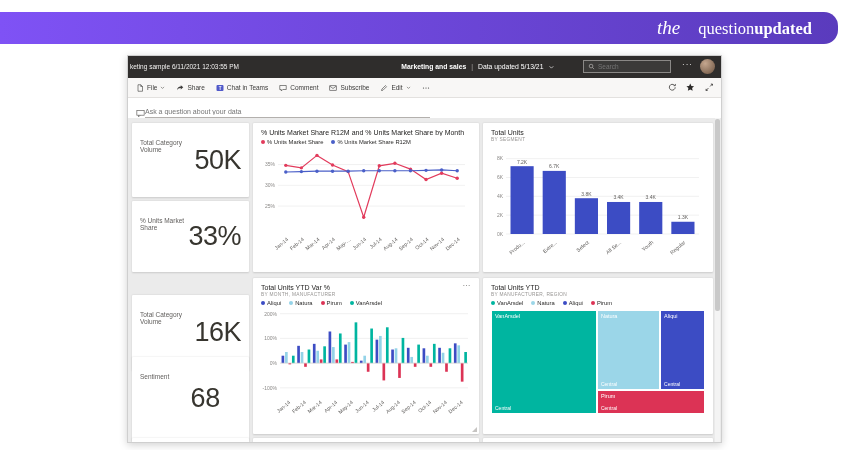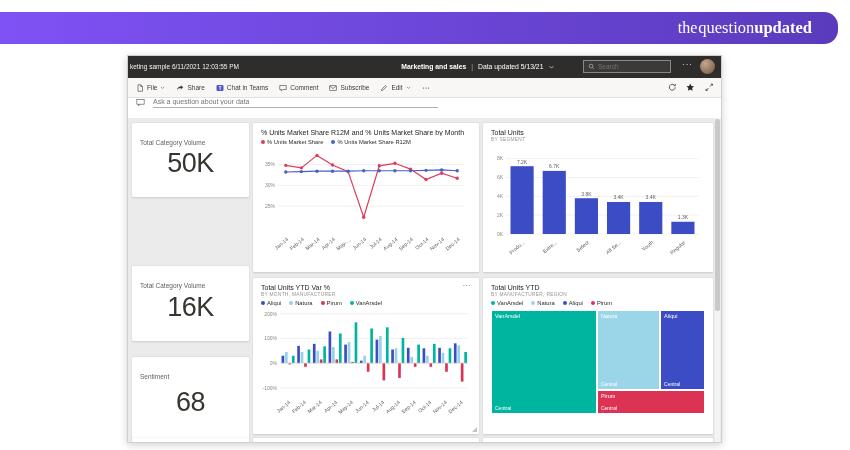--- a/index.html
+++ b/index.html
@@ -3,21 +3,21 @@
 <meta charset="utf-8">
 <style>
   html,body{margin:0;padding:0}
   body{width:850px;height:450px;background:#fff;font-family:"Liberation Sans",sans-serif;overflow:hidden;position:relative}
 
   
   .brand-band{position:absolute;left:0;top:12px;width:838px;height:32px;border-radius:0 14px 14px 0;
     background:linear-gradient(90deg,#7f52f5,#5a3bbd)}
   .logo{position:absolute;right:26px;top:50%;transform:translateY(-52%);color:#fff;
     font-family:"Liberation Serif",serif;font-size:16.5px;white-space:nowrap}
-  .lg-the{font-size:16px;margin-right:1px}
+  .lg-the{font-style:italic;font-size:19px;margin-right:18px}
   .lg-a{font-weight:bold}
 
   
   .dash{position:absolute;left:127px;top:55px;width:595px;height:388px;background:#fff;
     border:1px solid #cfcfcf;box-shadow:0 2px 8px rgba(0,0,0,.18);box-sizing:border-box}
 
   
   .topbar{position:absolute;left:0;top:0;right:0;height:22px;background:#2f2d2c;color:#fff}
   .topbar-left{position:absolute;left:2px;top:7px;font-size:6.5px;color:#f3f2f1;white-space:nowrap}
   .topbar-center{position:absolute;left:59%;top:7px;transform:translateX(-50%);font-size:6.8px;
@@ -39,35 +39,35 @@
     display:flex;align-items:center;padding:0 8px;box-sizing:border-box;color:#3b3a39}
   .menu-left{display:flex;align-items:center;gap:11px;font-size:6.5px}
   .menu-item{display:flex;align-items:center;gap:3px;cursor:pointer;white-space:nowrap}
   .menu-item svg{width:8px;height:8px}
   .menu-item .chev svg{width:5px;height:5px;color:#605e5c}
   .menu-right{margin-left:auto;display:flex;align-items:center;gap:10px;color:#2b2a29}
   .menu-right .mr-icon{display:inline-flex}
   .menu-right svg{width:8.5px;height:8.5px}
 
   
-  .qna{position:absolute;left:0;top:42px;right:0;height:20px;background:#fff;display:flex;align-items:flex-start;padding:0 8px;gap:8px}
+  .qna{position:absolute;left:0;top:42px;right:0;height:20px;background:#fff;display:flex;align-items:flex-end;padding:0 8px;gap:0}
   .qna svg{width:9px;height:9px;color:#605e5c;flex:none}
   .qna input{border:0;border-bottom:1px solid #b3b0ad;outline:0;width:285px;font-size:7px;color:#323130;
     padding:0 0 2px 0;background:transparent;font-family:"Liberation Sans",sans-serif}
 
   
   .canvas{position:absolute;left:0;top:62px;right:0;bottom:0;background:#ebebeb;overflow:hidden}
   .tile{position:absolute;background:#fff;border-radius:1px;box-shadow:0 .5px 2px rgba(0,0,0,.14)}
-  .kpi{padding:16px 8px;box-sizing:border-box;display:flex;flex-direction:column}
+  .kpi{padding:16px 8px;box-sizing:border-box;display:flex;flex-direction:row}
   .kpi-label{font-size:6.5px;color:#605e5c}
   .kpi-value{flex:1;display:flex;align-items:center;justify-content:center;font-size:27px;font-weight:300;
     color:#37352f;letter-spacing:-.5px}
   .kpi1{left:4px;top:5px;width:117px;height:74px}
   .kpi2{left:4px;top:83px;width:117px;height:71px}
-  .kpi3{left:4px;top:148px;width:117px;height:75px}
+  .kpi3{left:4px;top:177px;width:117px;height:75px}
   .kpi4{left:4px;top:239px;width:117px;height:83px}
   .tile-line{left:125px;top:5px;width:226px;height:149px;padding:6px 8px;box-sizing:border-box}
   .tile-var{left:125px;top:160px;width:226px;height:156px;padding:6px 8px;box-sizing:border-box}
   .tile-bar{left:355px;top:5px;width:230px;height:149px;padding:6px 8px;box-sizing:border-box}
   .tile-tree{left:355px;top:160px;width:230px;height:156px;padding:6px 8px;box-sizing:border-box}
   .partial{top:320px;height:10px}
   .p1{left:4px;width:117px}.p2{left:125px;width:226px}.p3{left:355px;width:230px}
 
   .chart-title{font-size:7px;color:#252423;white-space:nowrap;overflow:hidden}
   .chart-sub{font-size:4.8px;color:#979593;letter-spacing:.3px;margin-top:1px}
@@ -222,20 +222,24 @@
         <path d="M4.5 11v3l3-3"></path>
       </svg>
     <input type="text" placeholder="Ask a question about your data" style="">
   </div>
 
   <div class="canvas">
 
     <div class="tile kpi kpi1">
       <span class="kpi-label">Total Category Volume</span>
       <span class="kpi-value">50K</span>
+    </div>
+    <div class="tile kpi kpi2">
+      <span class="kpi-label">% Units Market Share</span>
+      <span class="kpi-value">33%</span>
     </div>
     <div class="tile kpi kpi3">
       <span class="kpi-label">Total Category Volume</span>
       <span class="kpi-value">16K</span>
     </div>
     <div class="tile kpi kpi4">
       <span class="kpi-label">Sentiment</span>
       <span class="kpi-value">68</span>
     </div>
 

